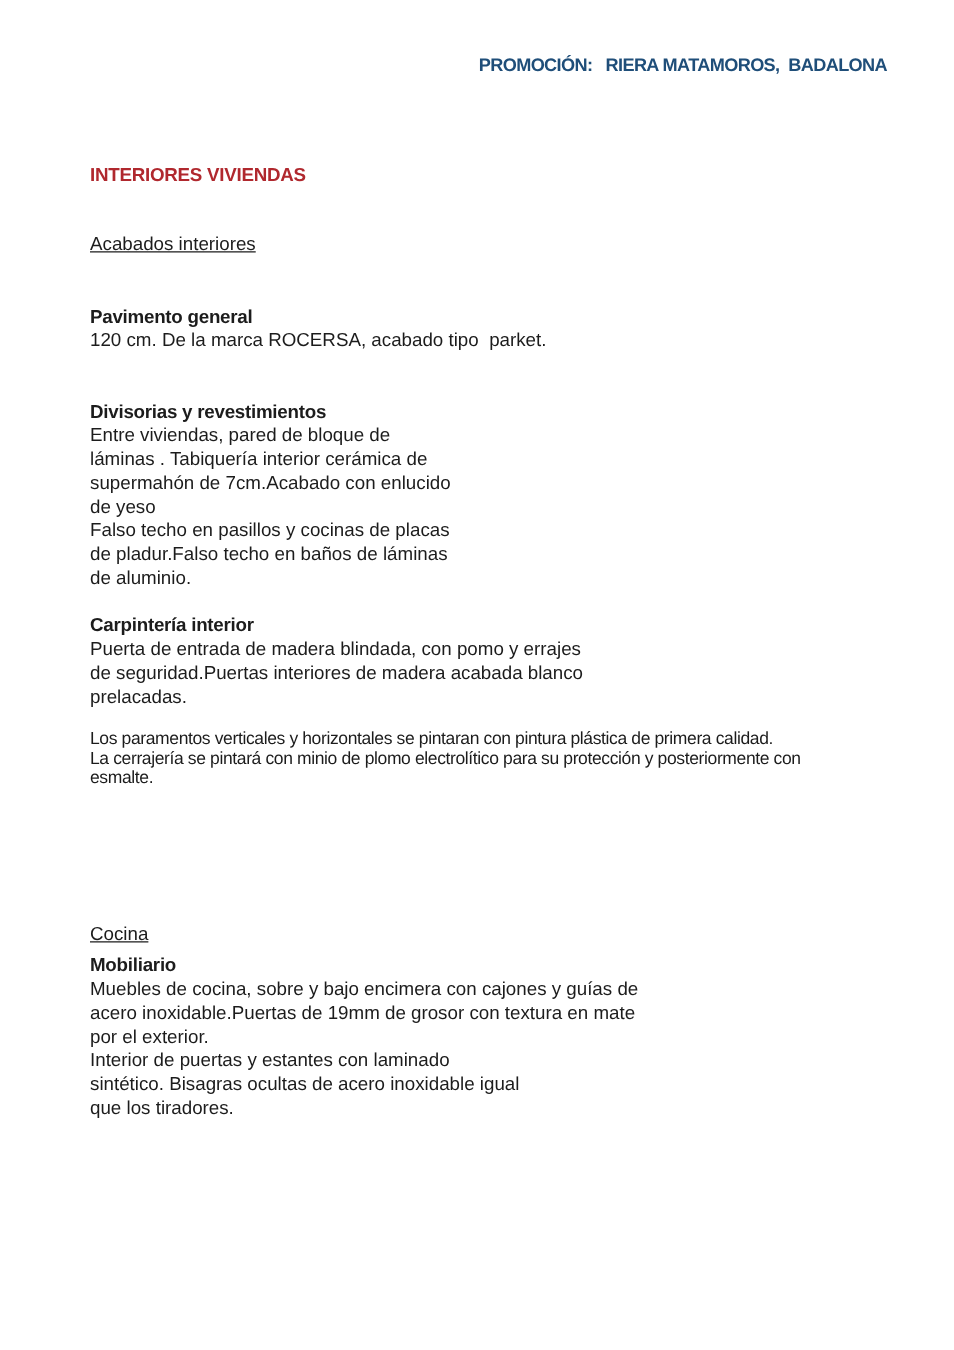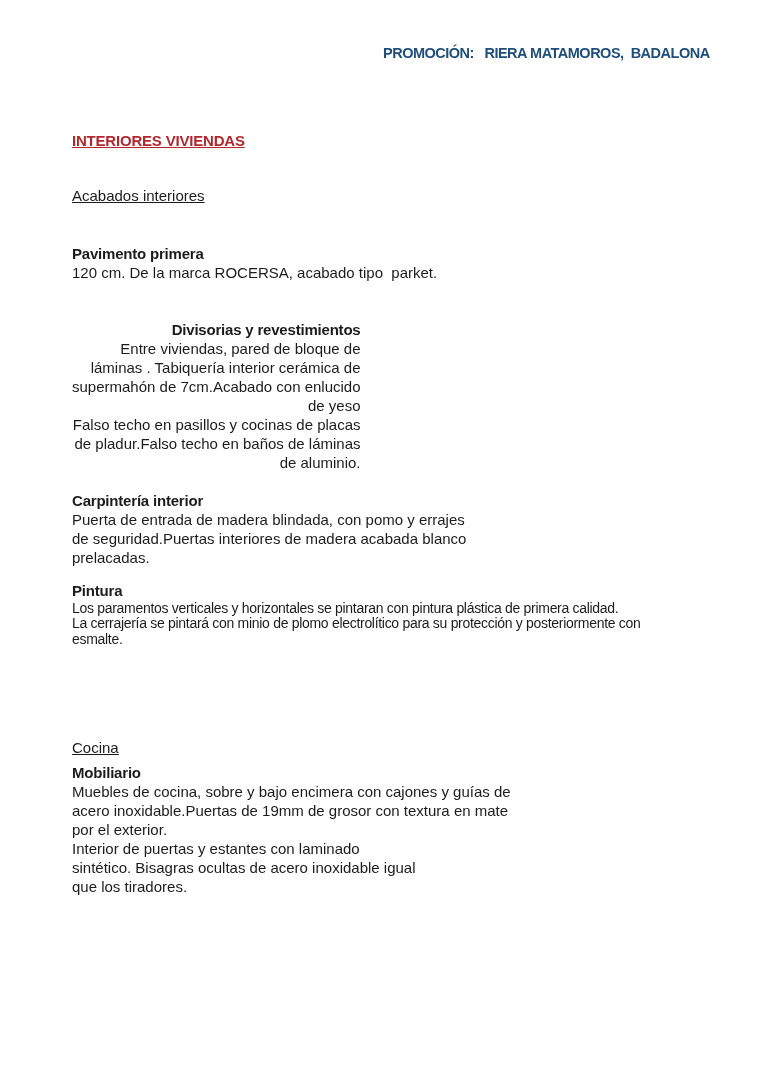--- a/index.html
+++ b/index.html
@@ -25,21 +25,20 @@
     left: 383px;
     top: 44px;
     font-weight: bold;
     font-size: 14.5px;
     letter-spacing: -0.5px;
     white-space: pre;
     color: #1f4e79;
   }
   .main-heading {
     font-weight: bold;
-    text-decoration: underline;
     color: #b0282e;
     letter-spacing: -0.2px;
     white-space: pre;
   }
   .sub-heading {
     text-decoration: underline;
     white-space: pre;
   }
   .sec-title {
     font-weight: bold;
@@ -58,44 +57,43 @@
 
 <div class="page">
 
   <div class="doc-header">PROMOCIÓN:   RIERA MATAMOROS,  BADALONA</div>
 
   <div class="abs main-heading" style="top:131px;">INTERIORES VIVIENDAS</div>
 
   <div class="abs sub-heading" style="top:186px;">Acabados interiores</div>
 
   <div class="abs" style="top:244px;">
-    <div class="sec-title">Pavimento primera</div>
+    <div class="sec-title">Pavimento general</div>
     <div class="line">120 cm. De la marca ROCERSA, acabado tipo  parket.</div>
   </div>
 
-  <div class="abs" style="top:320px;text-align:right;">
+  <div class="abs" style="top:320px;">
     <div class="sec-title">Divisorias y revestimientos</div>
     <div class="line">Entre viviendas, pared de bloque de</div>
     <div class="line">láminas . Tabiquería interior cerámica de</div>
     <div class="line">supermahón de 7cm.Acabado con enlucido</div>
     <div class="line">de yeso</div>
     <div class="line">Falso techo en pasillos y cocinas de placas</div>
     <div class="line">de pladur.Falso techo en baños de láminas</div>
     <div class="line">de aluminio.</div>
   </div>
 
   <div class="abs" style="top:491px;">
     <div class="sec-title">Carpintería interior</div>
     <div class="line">Puerta de entrada de madera blindada, con pomo y errajes</div>
     <div class="line">de seguridad.Puertas interiores de madera acabada blanco</div>
     <div class="line">prelacadas.</div>
   </div>
 
   <div class="abs condensed" style="top:583px;">
-    <div class="sec-title" style="margin-bottom:2px;">Pintura</div>
     <div class="line">Los paramentos verticales y horizontales se pintaran con pintura plástica de primera calidad.</div>
     <div class="line">La cerrajería se pintará con minio de plomo electrolítico para su protección y posteriormente con</div>
     <div class="line">esmalte.</div>
   </div>
 
   <div class="abs sub-heading" style="top:738px;">Cocina</div>
 
   <div class="abs" style="top:763px;">
     <div class="sec-title">Mobiliario</div>
     <div class="line">Muebles de cocina, sobre y bajo encimera con cajones y guías de</div>

